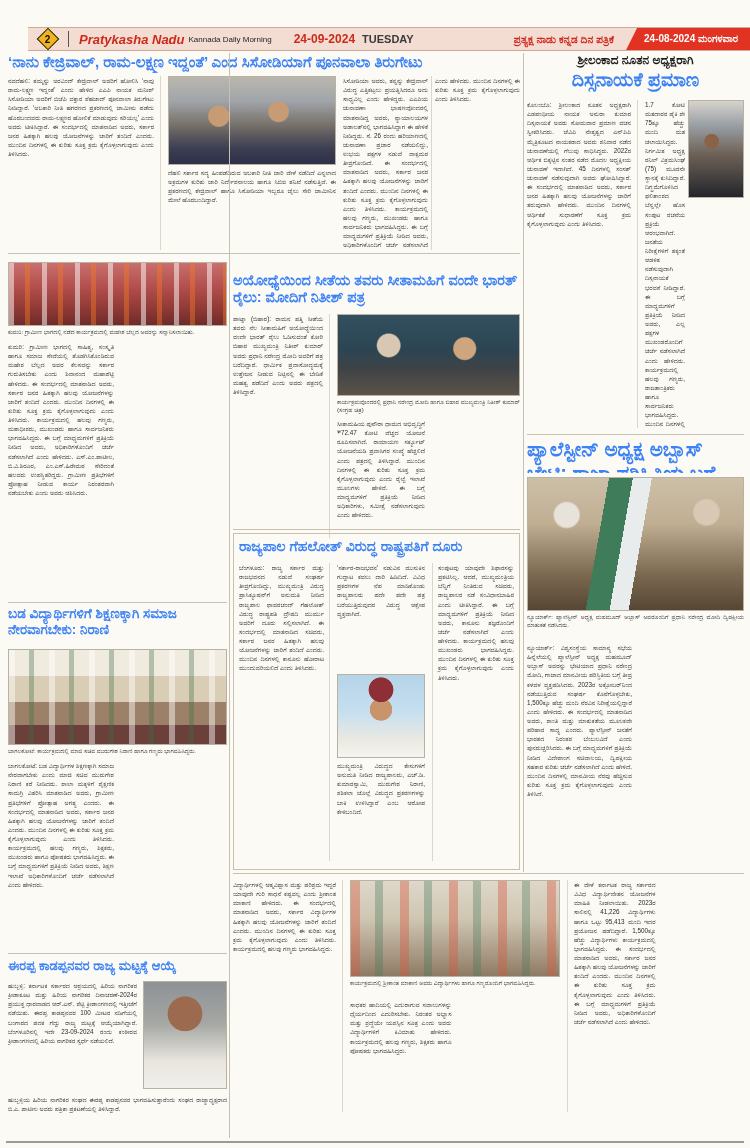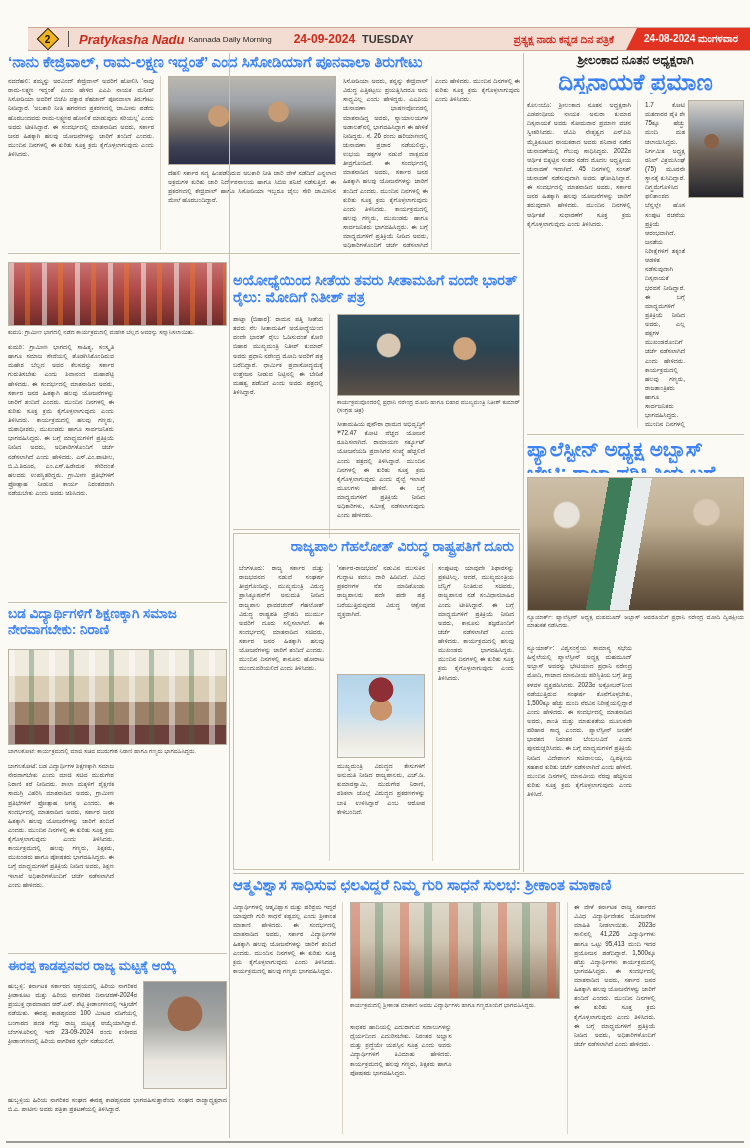--- a/index.html
+++ b/index.html
@@ -90,21 +90,21 @@
       <div style="width:168px;">
         <div class="photo ph-kej" style="width:168px;height:89px;"></div>
         <div class="bd" style="height:80px;margin-top:3px;">ದೆಹಲಿ ಸರ್ಕಾರ ಸದ್ಯ ಹಿಂಪಡೆದಿರುವ ಅಬಕಾರಿ ನೀತಿ ಜಾರಿ ವೇಳೆ ನಡೆದಿದೆ ಎನ್ನಲಾದ ಅಕ್ರಮಗಳ ಕುರಿತು ಜಾರಿ ನಿರ್ದೇಶನಾಲಯ ಹಾಗೂ ಸಿಬಿಐ ತನಿಖೆ ನಡೆಸುತ್ತಿವೆ. ಈ ಪ್ರಕರಣದಲ್ಲಿ ಕೇಜ್ರಿವಾಲ್ ಹಾಗೂ ಸಿಸೋಡಿಯಾ ಇಬ್ಬರೂ ಜೈಲು ಸೇರಿ ಜಾಮೀನಿನ ಮೇಲೆ ಹೊರಬಂದಿದ್ದಾರೆ.</div>
       </div>
       <div class="bd cols2" style="flex:1;height:174px;">ಸಿಸೋಡಿಯಾ ಅವರು, ತನ್ನನ್ನು ಕೇಜ್ರಿವಾಲ್ ವಿರುದ್ಧ ಎತ್ತಿಕಟ್ಟಲು ಪ್ರಯತ್ನಿಸಿದರೂ ಅದು ಸಾಧ್ಯವಿಲ್ಲ ಎಂದು ಹೇಳಿದ್ದರು. ಎಎಪಿಯ ಚುನಾವಣಾ ಭಾಷಣವೊಂದರಲ್ಲಿ ಮಾತನಾಡಿದ್ದ ಅವರು, ನ್ಯಾಯಾಲಯಗಳ ಅಡಾಲತ್‌ನಲ್ಲಿ ಭಾಗವಹಿಸಿದ್ದಾಗ ಈ ಹೇಳಿಕೆ ನೀಡಿದ್ದರು. ಸೆ. 26 ರಂದು ಹರಿಯಾಣದಲ್ಲಿ ಚುನಾವಣಾ ಪ್ರಚಾರ ನಡೆಯಲಿದ್ದು, ಉಭಯ ಪಕ್ಷಗಳ ನಡುವೆ ವಾಕ್ಸಮರ ತೀವ್ರಗೊಂಡಿದೆ. ಈ ಸಂದರ್ಭದಲ್ಲಿ ಮಾತನಾಡಿದ ಅವರು, ಸರ್ಕಾರ ಜನರ ಹಿತಕ್ಕಾಗಿ ಹಲವು ಯೋಜನೆಗಳನ್ನು ಜಾರಿಗೆ ತಂದಿದೆ ಎಂದರು. ಮುಂದಿನ ದಿನಗಳಲ್ಲಿ ಈ ಕುರಿತು ಸೂಕ್ತ ಕ್ರಮ ಕೈಗೊಳ್ಳಲಾಗುವುದು ಎಂದು ತಿಳಿಸಿದರು. ಕಾರ್ಯಕ್ರಮದಲ್ಲಿ ಹಲವು ಗಣ್ಯರು, ಮುಖಂಡರು ಹಾಗೂ ಸಾರ್ವಜನಿಕರು ಭಾಗವಹಿಸಿದ್ದರು. ಈ ಬಗ್ಗೆ ಮಾಧ್ಯಮಗಳಿಗೆ ಪ್ರತಿಕ್ರಿಯೆ ನೀಡಿದ ಅವರು, ಅಧಿಕಾರಿಗಳೊಂದಿಗೆ ಚರ್ಚೆ ನಡೆಸಲಾಗಿದೆ ಎಂದು ಹೇಳಿದರು. ಮುಂದಿನ ದಿನಗಳಲ್ಲಿ ಈ ಕುರಿತು ಸೂಕ್ತ ಕ್ರಮ ಕೈಗೊಳ್ಳಲಾಗುವುದು ಎಂದು ತಿಳಿಸಿದರು.</div>
     </div>
   </section>
 
   <section class="art" style="left:527px;top:53px;width:217px;height:379px;">
     <div style="text-align:center;font-weight:bold;font-size:12px;height:16px;overflow:hidden;">ಶ್ರೀಲಂಕಾದ ನೂತನ ಅಧ್ಯಕ್ಷರಾಗಿ</div>
-    <h2 class="hl" style="font-size:23px;text-align:center;height:25px;white-space:nowrap;">ದಿಸ್ಸನಾಯಕೆ ಪ್ರಮಾಣ</h2>
+    <h2 class="hl" style="font-size:19px;text-align:center;height:25px;white-space:nowrap;">ದಿಸ್ಸನಾಯಕೆ ಪ್ರಮಾಣ</h2>
     <div class="row" style="gap:7px;margin-top:6px;height:328px;">
       <div class="bd" style="width:104px;height:328px;border-right:1px solid #ddd5c8;padding-right:6px;">ಕೊಲಂಬೊ: ಶ್ರೀಲಂಕಾದ ನೂತನ ಅಧ್ಯಕ್ಷರಾಗಿ ಎಡಪಂಥೀಯ ನಾಯಕ ಅನುರಾ ಕುಮಾರ ದಿಸ್ಸನಾಯಕೆ ಅವರು ಸೋಮವಾರ ಪ್ರಮಾಣ ವಚನ ಸ್ವೀಕರಿಸಿದರು. ಜೆವಿಪಿ ನೇತೃತ್ವದ ಎನ್‌ಪಿಪಿ ಮೈತ್ರಿಕೂಟದ ನಾಯಕರಾದ ಅವರು ಶನಿವಾರ ನಡೆದ ಚುನಾವಣೆಯಲ್ಲಿ ಗೆಲುವು ಸಾಧಿಸಿದ್ದರು. 2022ರ ಆರ್ಥಿಕ ಬಿಕ್ಕಟ್ಟಿನ ನಂತರ ನಡೆದ ಮೊದಲ ಅಧ್ಯಕ್ಷೀಯ ಚುನಾವಣೆ ಇದಾಗಿದೆ. 45 ದಿನಗಳಲ್ಲಿ ಸಂಸತ್ ಚುನಾವಣೆ ನಡೆಸುವುದಾಗಿ ಅವರು ಘೋಷಿಸಿದ್ದಾರೆ. ಈ ಸಂದರ್ಭದಲ್ಲಿ ಮಾತನಾಡಿದ ಅವರು, ಸರ್ಕಾರ ಜನರ ಹಿತಕ್ಕಾಗಿ ಹಲವು ಯೋಜನೆಗಳನ್ನು ಜಾರಿಗೆ ತರುವುದಾಗಿ ಹೇಳಿದರು. ಮುಂದಿನ ದಿನಗಳಲ್ಲಿ ಆರ್ಥಿಕತೆ ಸುಧಾರಣೆಗೆ ಸೂಕ್ತ ಕ್ರಮ ಕೈಗೊಳ್ಳಲಾಗುವುದು ಎಂದು ತಿಳಿಸಿದರು.</div>
       <div style="flex:1;height:328px;overflow:hidden;">
         <div class="photo ph-diss" style="float:right;width:56px;height:98px;margin:0 0 3px 3px;"></div>
         <div class="bd" style="height:328px;">1.7 ಕೋಟಿ ಮತದಾರರ ಪೈಕಿ ಶೇ 75ಕ್ಕೂ ಹೆಚ್ಚು ಮಂದಿ ಮತ ಚಲಾಯಿಸಿದ್ದರು. ನಿರ್ಗಮಿತ ಅಧ್ಯಕ್ಷ ರನಿಲ್ ವಿಕ್ರಮಸಿಂಘೆ (75) ಮೂರನೇ ಸ್ಥಾನಕ್ಕೆ ಕುಸಿದಿದ್ದಾರೆ. ದಿಗ್ಭ್ರಮೆಗೊಳಿಸಿದ ಫಲಿತಾಂಶದ ಬೆನ್ನಲ್ಲೇ ಹೊಸ ಸಂಪುಟ ರಚನೆಯ ಪ್ರಕ್ರಿಯೆ ಆರಂಭವಾಗಿದೆ. ಜನತೆಯ ನಿರೀಕ್ಷೆಗಳಿಗೆ ತಕ್ಕಂತೆ ಆಡಳಿತ ನಡೆಸುವುದಾಗಿ ದಿಸ್ಸನಾಯಕೆ ಭರವಸೆ ನೀಡಿದ್ದಾರೆ. ಈ ಬಗ್ಗೆ ಮಾಧ್ಯಮಗಳಿಗೆ ಪ್ರತಿಕ್ರಿಯೆ ನೀಡಿದ ಅವರು, ಎಲ್ಲ ಪಕ್ಷಗಳ ಮುಖಂಡರೊಂದಿಗೆ ಚರ್ಚೆ ನಡೆಸಲಾಗಿದೆ ಎಂದು ಹೇಳಿದರು. ಕಾರ್ಯಕ್ರಮದಲ್ಲಿ ಹಲವು ಗಣ್ಯರು, ರಾಜತಾಂತ್ರಿಕರು ಹಾಗೂ ಸಾರ್ವಜನಿಕರು ಭಾಗವಹಿಸಿದ್ದರು. ಮುಂದಿನ ದಿನಗಳಲ್ಲಿ ಈ ಕುರಿತು ಸೂಕ್ತ ಕ್ರಮ ಕೈಗೊಳ್ಳಲಾಗುವುದು ಎಂದು ತಿಳಿಸಿದರು.</div>
       </div>
     </div>
   </section>
 
   <section class="art" style="left:8px;top:256px;width:219px;height:344px;">
@@ -126,21 +126,21 @@
   </section>
 
   <section class="art" style="left:527px;top:437px;width:217px;height:432px;">
     <h2 class="hl" style="font-size:20px;height:36px;">ಪ್ಯಾಲೆಸ್ಟೀನ್ ಅಧ್ಯಕ್ಷ ಅಬ್ಬಾಸ್ ಭೇಟಿ: ಗಾಜಾ ಪರಿಸ್ಥಿತಿಯ ಬಗ್ಗೆ ಮೋದಿ ಕಳವಳ</h2>
     <div class="photo ph-abbas" style="width:217px;height:134px;margin-top:4px;"></div>
     <div class="cap" style="height:26px;margin-top:2px;">ನ್ಯೂಯಾರ್ಕ್: ಪ್ಯಾಲೆಸ್ಟೀನ್ ಅಧ್ಯಕ್ಷ ಮಹಮೂದ್ ಅಬ್ಬಾಸ್ ಅವರೊಂದಿಗೆ ಪ್ರಧಾನಿ ನರೇಂದ್ರ ಮೋದಿ ದ್ವಿಪಕ್ಷೀಯ ಮಾತುಕತೆ ನಡೆಸಿದರು.</div>
     <div class="bd cols2" style="height:222px;margin-top:4px;">ನ್ಯೂಯಾರ್ಕ್: ವಿಶ್ವಸಂಸ್ಥೆಯ ಸಾಮಾನ್ಯ ಸಭೆಯ ಹಿನ್ನೆಲೆಯಲ್ಲಿ ಪ್ಯಾಲೆಸ್ಟೀನ್ ಅಧ್ಯಕ್ಷ ಮಹಮೂದ್ ಅಬ್ಬಾಸ್ ಅವರನ್ನು ಭೇಟಿಯಾದ ಪ್ರಧಾನಿ ನರೇಂದ್ರ ಮೋದಿ, ಗಾಜಾದ ಮಾನವೀಯ ಪರಿಸ್ಥಿತಿಯ ಬಗ್ಗೆ ತೀವ್ರ ಕಳವಳ ವ್ಯಕ್ತಪಡಿಸಿದರು. 2023ರ ಅಕ್ಟೋಬರ್‌ನಿಂದ ನಡೆಯುತ್ತಿರುವ ಸಂಘರ್ಷ ಕೊನೆಗೊಳ್ಳಬೇಕು, 1,500ಕ್ಕೂ ಹೆಚ್ಚು ಮಂದಿ ನೆರವಿನ ನಿರೀಕ್ಷೆಯಲ್ಲಿದ್ದಾರೆ ಎಂದು ಹೇಳಿದರು. ಈ ಸಂದರ್ಭದಲ್ಲಿ ಮಾತನಾಡಿದ ಅವರು, ಶಾಂತಿ ಮತ್ತು ಮಾತುಕತೆಯ ಮೂಲಕವೇ ಪರಿಹಾರ ಸಾಧ್ಯ ಎಂದರು. ಪ್ಯಾಲೆಸ್ಟೀನ್ ಜನತೆಗೆ ಭಾರತದ ನಿರಂತರ ಬೆಂಬಲವಿದೆ ಎಂದು ಪುನರುಚ್ಚರಿಸಿದರು. ಈ ಬಗ್ಗೆ ಮಾಧ್ಯಮಗಳಿಗೆ ಪ್ರತಿಕ್ರಿಯೆ ನೀಡಿದ ವಿದೇಶಾಂಗ ಸಚಿವಾಲಯ, ದ್ವಿಪಕ್ಷೀಯ ಸಹಕಾರ ಕುರಿತು ಚರ್ಚೆ ನಡೆಸಲಾಗಿದೆ ಎಂದು ಹೇಳಿದೆ. ಮುಂದಿನ ದಿನಗಳಲ್ಲಿ ಮಾನವೀಯ ನೆರವು ಹೆಚ್ಚಿಸುವ ಕುರಿತು ಸೂಕ್ತ ಕ್ರಮ ಕೈಗೊಳ್ಳಲಾಗುವುದು ಎಂದು ತಿಳಿಸಿದೆ.</div>
   </section>
 
   <section class="art" style="left:233px;top:533px;width:287px;height:337px;border:1px solid #cbbfae;box-sizing:border-box;padding:4px 5px;">
-    <h2 class="hl" style="font-size:14px;text-align:right;height:20px;white-space:nowrap;">ರಾಜ್ಯಪಾಲ ಗೆಹಲೋತ್ ವಿರುದ್ಧ ರಾಷ್ಟ್ರಪತಿಗೆ ದೂರು</h2>
+    <h2 class="hl" style="font-size:14px;text-align:left;height:20px;white-space:nowrap;">ರಾಜ್ಯಪಾಲ ಗೆಹಲೋತ್ ವಿರುದ್ಧ ರಾಷ್ಟ್ರಪತಿಗೆ ದೂರು</h2>
     <div class="row" style="gap:7px;margin-top:5px;height:298px;">
       <div class="bd" style="width:85px;height:298px;border-right:1px solid #ddd5c8;padding-right:5px;">ಬೆಂಗಳೂರು: ರಾಜ್ಯ ಸರ್ಕಾರ ಮತ್ತು ರಾಜಭವನದ ನಡುವೆ ಸಂಘರ್ಷ ತೀವ್ರಗೊಂಡಿದ್ದು, ಮುಖ್ಯಮಂತ್ರಿ ವಿರುದ್ಧ ಪ್ರಾಸಿಕ್ಯೂಷನ್‌ಗೆ ಅನುಮತಿ ನೀಡಿದ ರಾಜ್ಯಪಾಲ ಥಾವರಚಂದ್ ಗೆಹಲೋತ್ ವಿರುದ್ಧ ರಾಷ್ಟ್ರಪತಿ ದ್ರೌಪದಿ ಮುರ್ಮು ಅವರಿಗೆ ದೂರು ಸಲ್ಲಿಸಲಾಗಿದೆ. ಈ ಸಂದರ್ಭದಲ್ಲಿ ಮಾತನಾಡಿದ ಸಚಿವರು, ಸರ್ಕಾರ ಜನರ ಹಿತಕ್ಕಾಗಿ ಹಲವು ಯೋಜನೆಗಳನ್ನು ಜಾರಿಗೆ ತಂದಿದೆ ಎಂದರು. ಮುಂದಿನ ದಿನಗಳಲ್ಲಿ ಕಾನೂನು ಹೋರಾಟ ಮುಂದುವರಿಯಲಿದೆ ಎಂದು ತಿಳಿಸಿದರು.</div>
       <div style="width:88px;">
         <div class="bd" style="height:108px;">‘ಸರ್ಕಾರ-ರಾಜಭವನ’ ನಡುವಿನ ಮುಸುಕಿನ ಗುದ್ದಾಟ ಕವಲು ದಾರಿ ಹಿಡಿದಿದೆ. ವಿವಿಧ ಪ್ರಕರಣಗಳ ನೆಪ ಮಾಡಿಕೊಂಡು ರಾಜ್ಯಪಾಲರು ಪದೇ ಪದೇ ಪತ್ರ ಬರೆಯುತ್ತಿರುವುದರ ವಿರುದ್ಧ ಆಕ್ಷೇಪ ವ್ಯಕ್ತವಾಗಿದೆ.</div>
         <div class="photo ph-gehlot" style="width:88px;height:84px;margin:3px 0;"></div>
         <div class="bd" style="height:96px;">ಮುಖ್ಯಮಂತ್ರಿ ವಿರುದ್ಧದ ಕೇಸುಗಳಿಗೆ ಅನುಮತಿ ನೀಡಿದ ರಾಜ್ಯಪಾಲರು, ಎಚ್.ಡಿ. ಕುಮಾರಸ್ವಾಮಿ, ಮುರುಗೇಶ ನಿರಾಣಿ, ಶಶಿಕಲಾ ಜೊಲ್ಲೆ ವಿರುದ್ಧದ ಪ್ರಕರಣಗಳನ್ನು ಬಾಕಿ ಉಳಿಸಿದ್ದಾರೆ ಎಂಬ ಆರೋಪ ಕೇಳಿಬಂದಿದೆ.</div>
       </div>
       <div class="bd" style="flex:1;height:298px;border-left:1px solid #ddd5c8;padding-left:5px;">ಸಂಪುಟವು ಯಾವುದೇ ಶಿಫಾರಸನ್ನು ಪ್ರಕಟಿಸಿಲ್ಲ. ಆದರೆ, ಮುಖ್ಯಮಂತ್ರಿಯ ಬೆನ್ನಿಗೆ ನಿಂತಿರುವ ಸಚಿವರು, ರಾಜ್ಯಪಾಲರ ನಡೆ ಸಂವಿಧಾನಬಾಹಿರ ಎಂದು ಟೀಕಿಸಿದ್ದಾರೆ. ಈ ಬಗ್ಗೆ ಮಾಧ್ಯಮಗಳಿಗೆ ಪ್ರತಿಕ್ರಿಯೆ ನೀಡಿದ ಅವರು, ಕಾನೂನು ತಜ್ಞರೊಂದಿಗೆ ಚರ್ಚೆ ನಡೆಸಲಾಗಿದೆ ಎಂದು ಹೇಳಿದರು. ಕಾರ್ಯಕ್ರಮದಲ್ಲಿ ಹಲವು ಮುಖಂಡರು ಭಾಗವಹಿಸಿದ್ದರು. ಮುಂದಿನ ದಿನಗಳಲ್ಲಿ ಈ ಕುರಿತು ಸೂಕ್ತ ಕ್ರಮ ಕೈಗೊಳ್ಳಲಾಗುವುದು ಎಂದು ತಿಳಿಸಿದರು.</div>
     </div>
   </section>
@@ -155,21 +155,20 @@
   <section class="art" style="left:8px;top:958px;width:219px;height:176px;">
     <h2 class="hl" style="font-size:13px;height:18px;white-space:nowrap;">ಈರಪ್ಪ ಕಾಡಪ್ಪನವರ ರಾಜ್ಯ ಮಟ್ಟಕ್ಕೆ ಆಯ್ಕೆ</h2>
     <div class="row" style="gap:6px;margin-top:5px;height:110px;">
       <div class="bd" style="flex:1;height:110px;">ಹುಬ್ಬಳ್ಳಿ: ಕರ್ನಾಟಕ ಸರ್ಕಾರದ ಆಶ್ರಯದಲ್ಲಿ ಹಿರಿಯ ನಾಗರಿಕರ ಕ್ರೀಡಾಕೂಟ ಮತ್ತು ಹಿರಿಯ ನಾಗರಿಕರ ದಿನಾಚರಣೆ-2024ರ ಪ್ರಯುಕ್ತ ಧಾರವಾಡದ ಆರ್.ಎನ್. ಶೆಟ್ಟಿ ಕ್ರೀಡಾಂಗಣದಲ್ಲಿ ಇತ್ತೀಚೆಗೆ ನಡೆಯಿತು. ಈರಪ್ಪ ಕಾಡಪ್ಪನವರ 100 ಮೀಟರ ನಡಿಗೆಯಲ್ಲಿ ಬಂಗಾರದ ಪದಕ ಗೆದ್ದು ರಾಜ್ಯ ಮಟ್ಟಕ್ಕೆ ಆಯ್ಕೆಯಾಗಿದ್ದಾರೆ. ಬೆಂಗಳೂರಿನಲ್ಲಿ ಇದೇ 23-09-2024 ರಂದು ಕಂಠೀರವ ಕ್ರೀಡಾಂಗಣದಲ್ಲಿ ಹಿರಿಯ ನಾಗರಿಕರ ಸ್ಪರ್ಧೆ ನಡೆಯಲಿದೆ.</div>
       <div class="photo ph-man" style="width:84px;height:108px;"></div>
     </div>
     <div class="bd" style="width:219px;height:36px;margin-top:4px;">ಹುಬ್ಬಳ್ಳಿಯ ಹಿರಿಯ ನಾಗರಿಕರ ಸಂಘದ ಈರಪ್ಪ ಕಾಡಪ್ಪನವರ ಭಾಗವಹಿಸುತ್ತಾರೆಂದು ಸಂಘದ ರಾಜ್ಯಾಧ್ಯಕ್ಷರಾದ ಬಿ.ಎ. ಪಾಟೀಲ ಅವರು ಪತ್ರಿಕಾ ಪ್ರಕಟಣೆಯಲ್ಲಿ ತಿಳಿಸಿದ್ದಾರೆ.</div>
   </section>
 
   <section class="art" style="left:233px;top:876px;width:511px;height:262px;">
-    <h2 class="hl" style="font-size:15px;height:22px;white-space:nowrap;">ಆತ್ಮವಿಶ್ವಾಸ ಸಾಧಿಸುವ ಛಲವಿದ್ದರೆ ನಿಮ್ಮ ಗುರಿ ಸಾಧನೆ ಸುಲಭ: ಶ್ರೀಕಾಂತ ಮಾಕಾಣಿ</h2>
     <div class="row" style="gap:7px;margin-top:4px;height:232px;">
       <div class="bd" style="width:103px;height:232px;border-right:1px solid #ddd5c8;padding-right:6px;">ವಿದ್ಯಾರ್ಥಿಗಳಲ್ಲಿ ಆತ್ಮವಿಶ್ವಾಸ ಮತ್ತು ಪರಿಶ್ರಮ ಇದ್ದರೆ ಯಾವುದೇ ಗುರಿ ಸಾಧನೆ ಕಷ್ಟವಲ್ಲ ಎಂದು ಶ್ರೀಕಾಂತ ಮಾಕಾಣಿ ಹೇಳಿದರು. ಈ ಸಂದರ್ಭದಲ್ಲಿ ಮಾತನಾಡಿದ ಅವರು, ಸರ್ಕಾರ ವಿದ್ಯಾರ್ಥಿಗಳ ಹಿತಕ್ಕಾಗಿ ಹಲವು ಯೋಜನೆಗಳನ್ನು ಜಾರಿಗೆ ತಂದಿದೆ ಎಂದರು. ಮುಂದಿನ ದಿನಗಳಲ್ಲಿ ಈ ಕುರಿತು ಸೂಕ್ತ ಕ್ರಮ ಕೈಗೊಳ್ಳಲಾಗುವುದು ಎಂದು ತಿಳಿಸಿದರು. ಕಾರ್ಯಕ್ರಮದಲ್ಲಿ ಹಲವು ಗಣ್ಯರು ಭಾಗವಹಿಸಿದ್ದರು.</div>
       <div style="width:210px;">
         <div class="photo ph-group" style="width:210px;height:97px;"></div>
         <div class="cap" style="height:18px;margin-top:2px;">ಕಾರ್ಯಕ್ರಮದಲ್ಲಿ ಶ್ರೀಕಾಂತ ಮಾಕಾಣಿ ಅವರು ವಿದ್ಯಾರ್ಥಿಗಳು ಹಾಗೂ ಗಣ್ಯರೊಂದಿಗೆ ಭಾಗವಹಿಸಿದ್ದರು.</div>
         <div class="bd cols2" style="height:109px;margin-top:3px;">ಸಾಧಕರ ಹಾದಿಯಲ್ಲಿ ಎದುರಾಗುವ ಸವಾಲುಗಳನ್ನು ಧೈರ್ಯದಿಂದ ಎದುರಿಸಬೇಕು. ನಿರಂತರ ಅಭ್ಯಾಸ ಮತ್ತು ಶ್ರದ್ಧೆಯೇ ಯಶಸ್ಸಿನ ಸೂತ್ರ ಎಂದು ಅವರು ವಿದ್ಯಾರ್ಥಿಗಳಿಗೆ ಕಿವಿಮಾತು ಹೇಳಿದರು. ಕಾರ್ಯಕ್ರಮದಲ್ಲಿ ಹಲವು ಗಣ್ಯರು, ಶಿಕ್ಷಕರು ಹಾಗೂ ಪೋಷಕರು ಭಾಗವಹಿಸಿದ್ದರು.</div>
       </div>
       <div class="bd cols2" style="flex:1;height:232px;border-left:1px solid #ddd5c8;padding-left:6px;">ಈ ವೇಳೆ ಕರ್ನಾಟಕ ರಾಜ್ಯ ಸರ್ಕಾರದ ವಿವಿಧ ವಿದ್ಯಾರ್ಥಿವೇತನ ಯೋಜನೆಗಳ ಮಾಹಿತಿ ನೀಡಲಾಯಿತು. 2023ರ ಸಾಲಿನಲ್ಲಿ 41,226 ವಿದ್ಯಾರ್ಥಿಗಳು ಹಾಗೂ ಒಟ್ಟು 95,413 ಮಂದಿ ಇದರ ಪ್ರಯೋಜನ ಪಡೆದಿದ್ದಾರೆ. 1,500ಕ್ಕೂ ಹೆಚ್ಚು ವಿದ್ಯಾರ್ಥಿಗಳು ಕಾರ್ಯಕ್ರಮದಲ್ಲಿ ಭಾಗವಹಿಸಿದ್ದರು. ಈ ಸಂದರ್ಭದಲ್ಲಿ ಮಾತನಾಡಿದ ಅವರು, ಸರ್ಕಾರ ಜನರ ಹಿತಕ್ಕಾಗಿ ಹಲವು ಯೋಜನೆಗಳನ್ನು ಜಾರಿಗೆ ತಂದಿದೆ ಎಂದರು. ಮುಂದಿನ ದಿನಗಳಲ್ಲಿ ಈ ಕುರಿತು ಸೂಕ್ತ ಕ್ರಮ ಕೈಗೊಳ್ಳಲಾಗುವುದು ಎಂದು ತಿಳಿಸಿದರು. ಈ ಬಗ್ಗೆ ಮಾಧ್ಯಮಗಳಿಗೆ ಪ್ರತಿಕ್ರಿಯೆ ನೀಡಿದ ಅವರು, ಅಧಿಕಾರಿಗಳೊಂದಿಗೆ ಚರ್ಚೆ ನಡೆಸಲಾಗಿದೆ ಎಂದು ಹೇಳಿದರು.</div>
     </div>
   </section>

